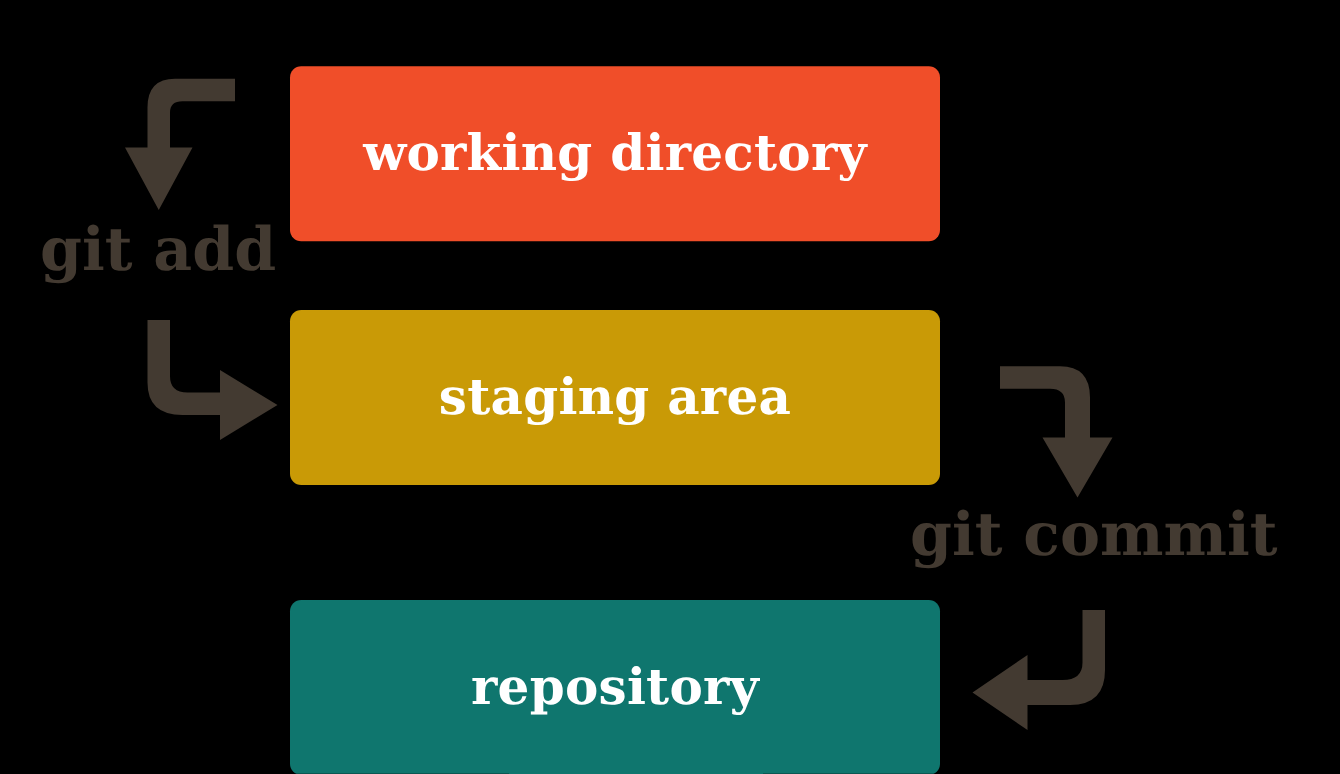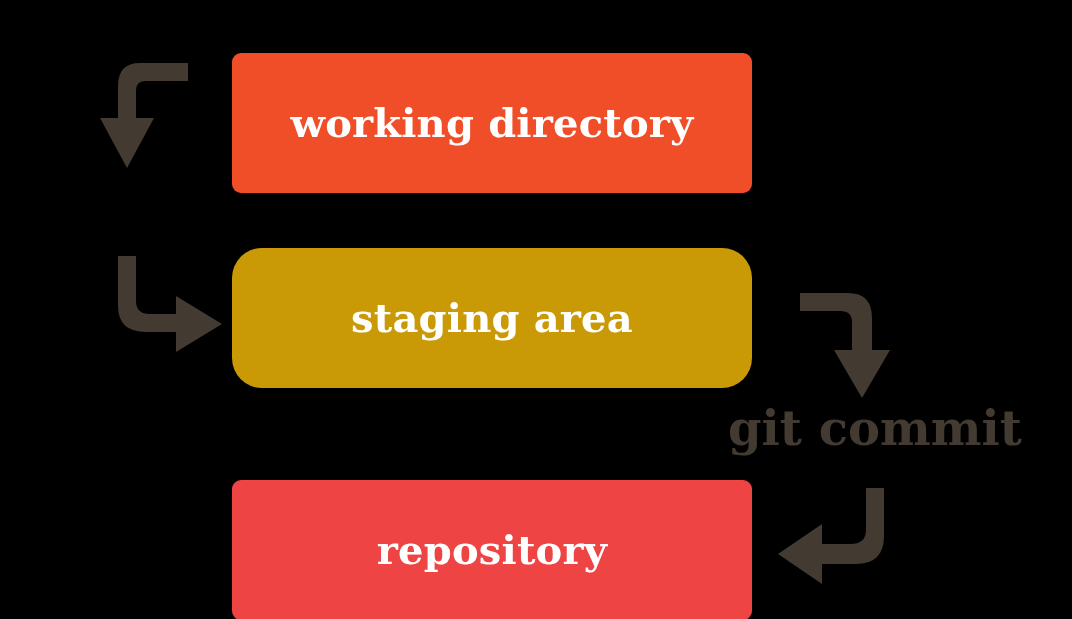--- a/index.html
+++ b/index.html
@@ -35,22 +35,22 @@
     color: #ffffff;
     font-family: "DejaVu Serif", "Liberation Serif", serif;
     font-weight: bold;
     font-size: 40px;
     letter-spacing: 0.2px;
     line-height: 1;
     white-space: nowrap;
     text-align: center;
   }
   #box-working   { top: 8px;   height: 140px; background: #F04E29; margin-top: 45px; }
-  #box-staging   { top: 248px; height: 140px; background: #C99A06; border-radius: 30px; }
-  #box-repository{ top: 480px; height: 140px; background: #ef4444; }
+  #box-staging   { top: 248px; height: 140px; background: #C99A06; }
+  #box-repository{ top: 480px; height: 140px; background: #0f766e; }
 
   
   .cmd-label {
     position: absolute;
     color: #433A31;
     font-family: "DejaVu Serif", "Liberation Serif", serif;
     font-weight: bold;
     font-size: 48px;
     line-height: 1;
     white-space: nowrap;
@@ -86,20 +86,21 @@
                L 31 112
                L 58 62
                L 40 62
                L 40 34
                Q 40 25 50 25
                L 92 25
                Z" fill="#433A31"></path>
     </svg>
   </div>
 
+  <div class="cmd-label" id="label-git-add">git add</div>
 
   <div class="arrow" id="arrow-add-bottom">
     <svg width="124" height="104" viewBox="0 0 124 104" xmlns="http://www.w3.org/2000/svg">
       <path d="M 14 0
                L 14 50
                Q 14 76 42 76
                L 72 76
                L 72 96
                L 118 68
                L 72 40

